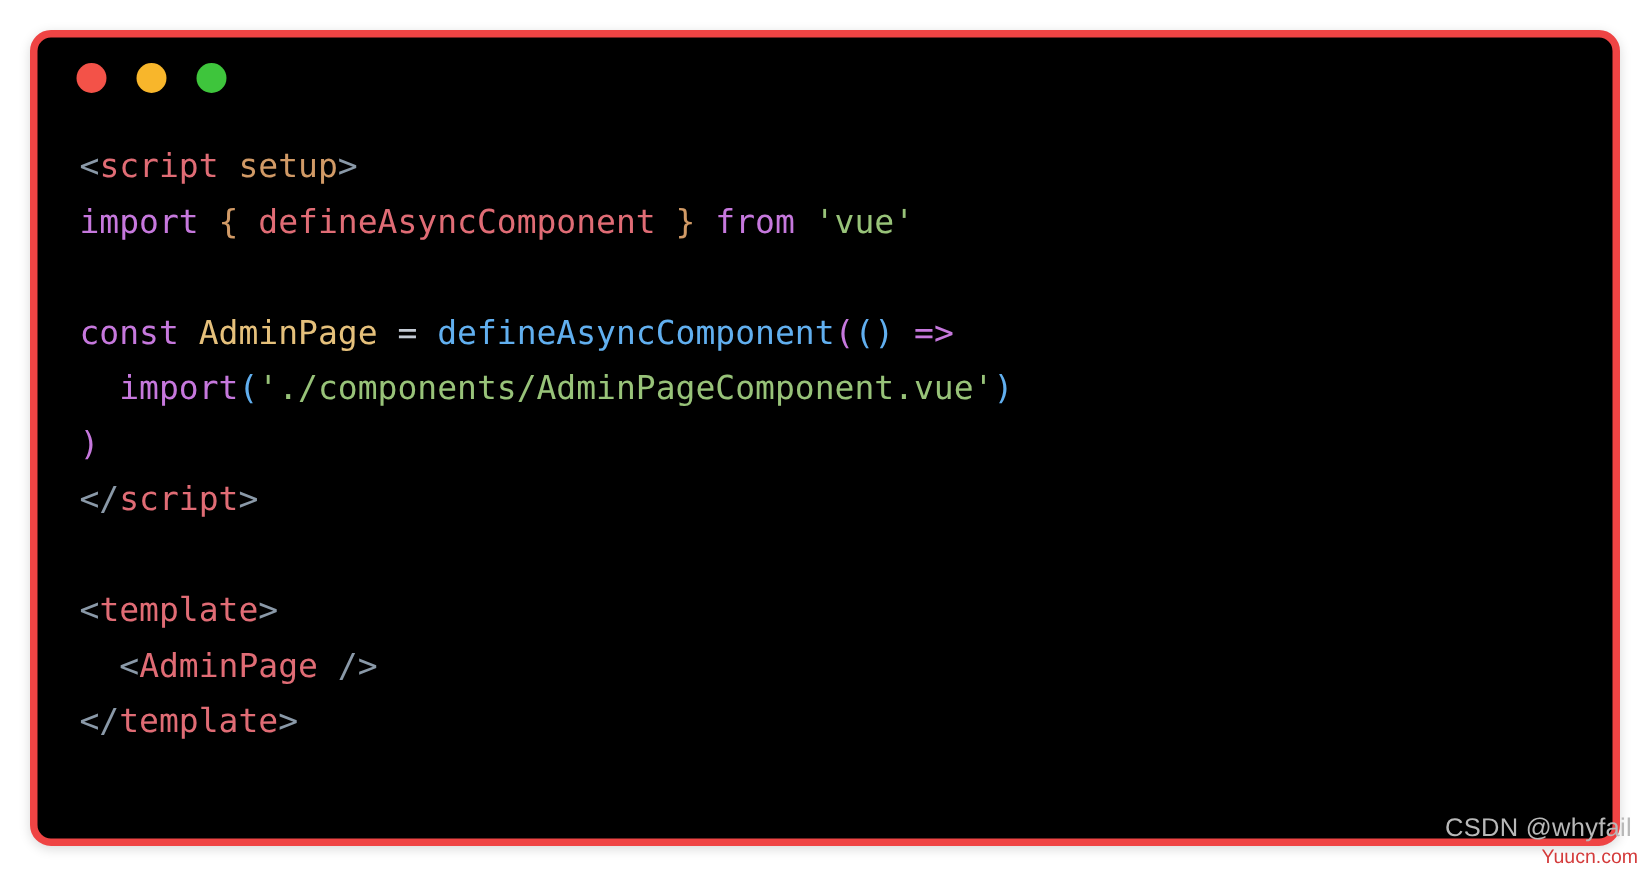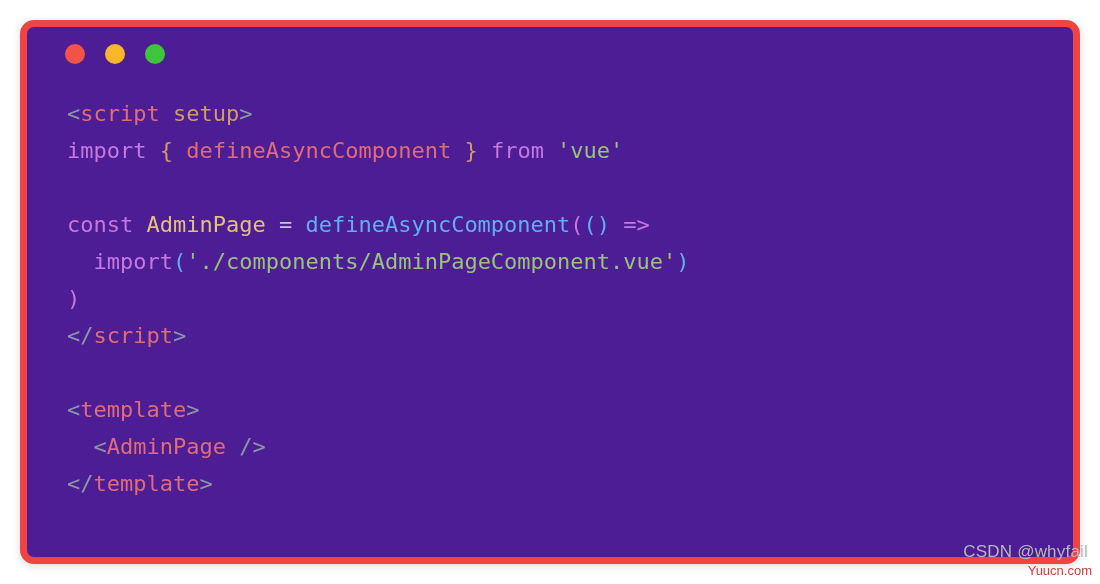--- a/index.html
+++ b/index.html
@@ -13,27 +13,26 @@
       background: #ffffff;
       display: flex;
       align-items: center;
       justify-content: center;
       font-family: 'Menlo', 'Monaco', 'Consolas', monospace;
       position: relative;
     }
     .window {
       width: 1060px;
       height: 544px;
-      background: #4c1d95;
+      background: #000000;
       border-radius: 14px;
-      border: 7px solid #ef4444;
+      border: 5px solid #ef4444;
       box-shadow: 0 2px 8px rgba(0,0,0,0.15);
       overflow: hidden;
       position: relative;
-      padding-left: 12px;
     }
     .titlebar {
       height: 54px;
       display: flex;
       align-items: center;
       padding-left: 26px;
       gap: 20px;
     }
     .dot {
       width: 20px;

